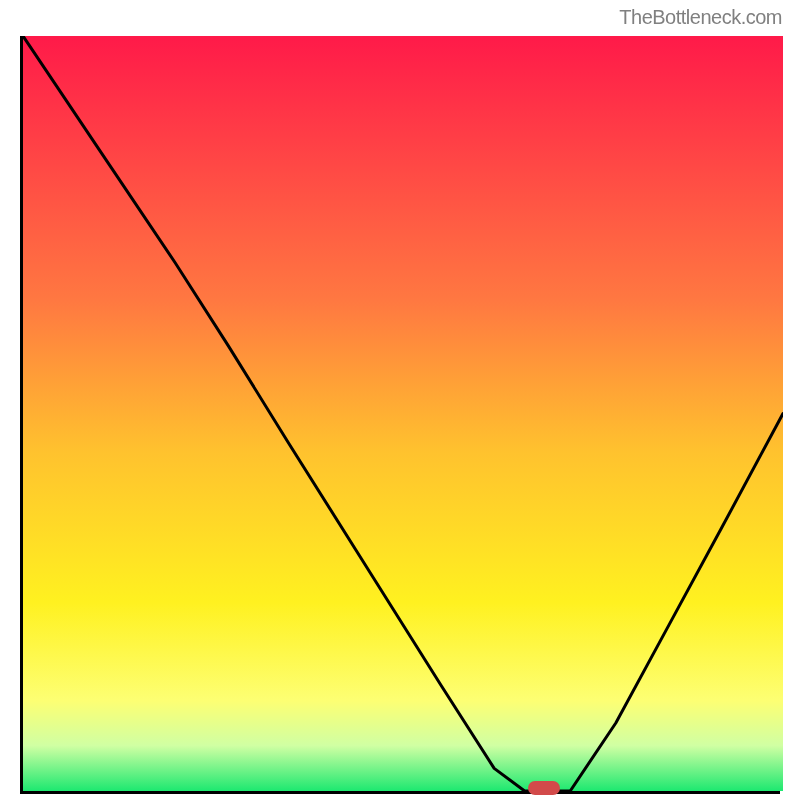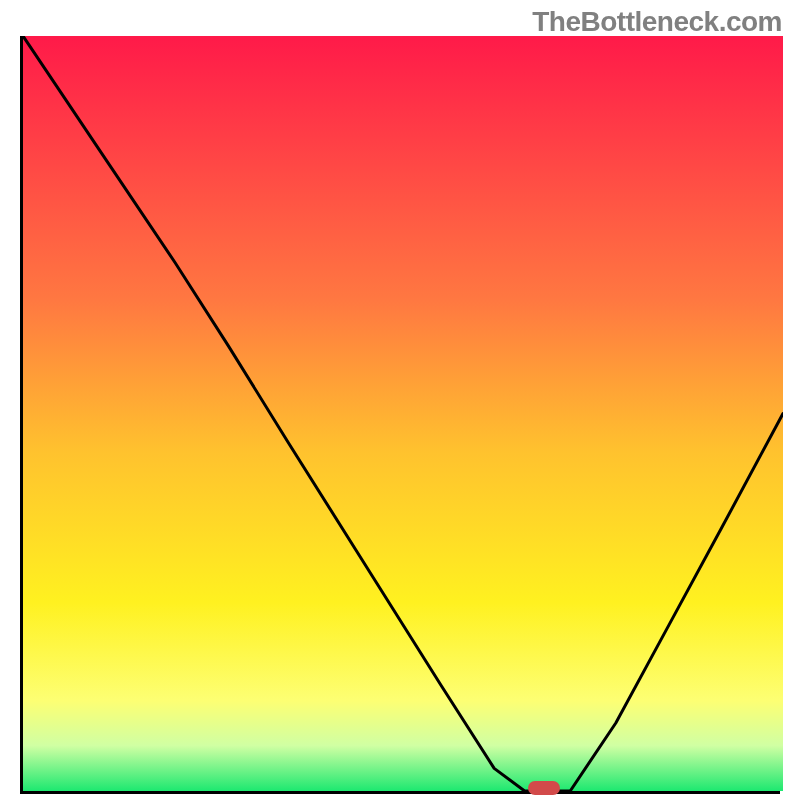--- a/index.html
+++ b/index.html
@@ -7,22 +7,22 @@
     width: 800px;
     height: 800px;
     background: #ffffff;
     font-family: Arial, sans-serif;
     position: relative;
   }
   .watermark {
     position: absolute;
     top: 6px;
     right: 18px;
-    font-size: 28px;
-    font-weight: bold;
+    font-size: 20px;
+    font-weight: normal;
     color: #808080;
     letter-spacing: -0.5px;
   }
   .chart-container {
     position: absolute;
     top: 36px;
     left: 20px;
     width: 760px;
     height: 758px;
     border-left: 3px solid #000;

